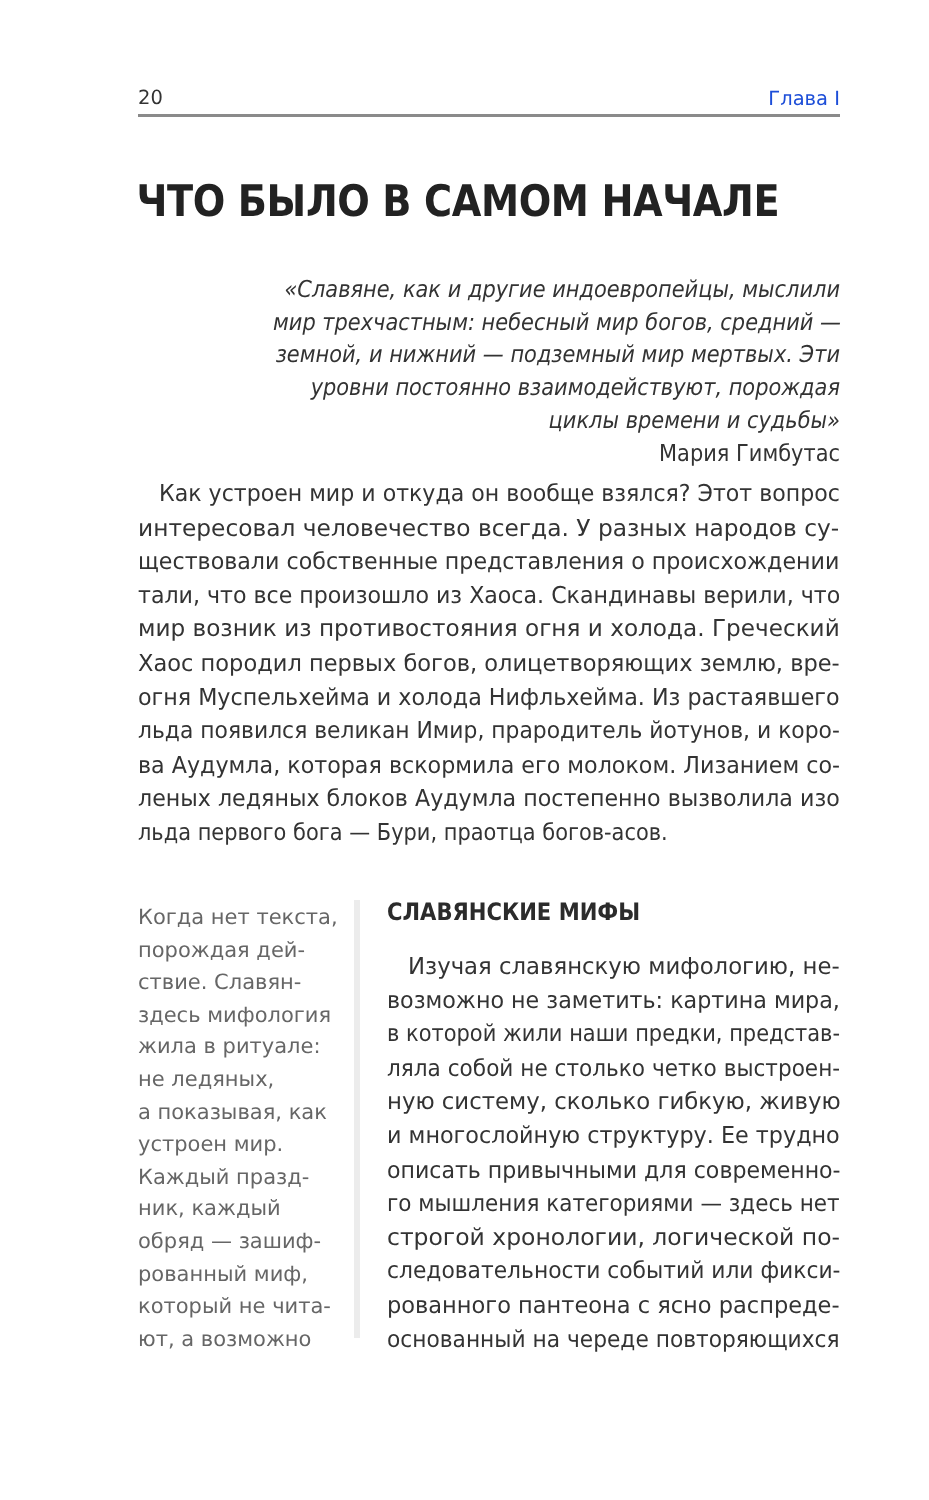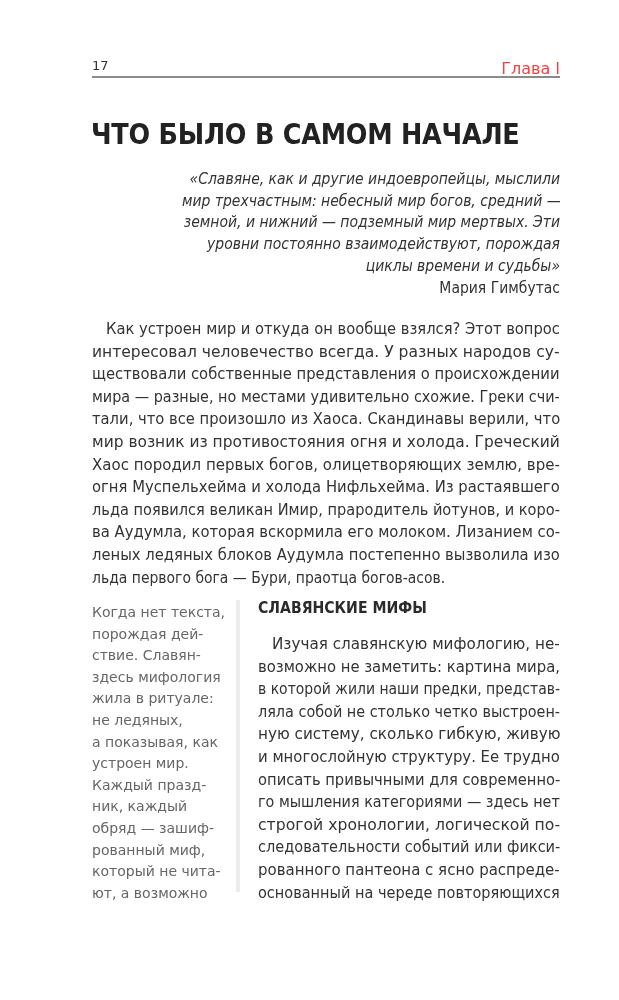--- a/index.html
+++ b/index.html
@@ -1,25 +1,25 @@
 <!DOCTYPE html>
 <html><head>
 <meta charset="utf-8">
 <style>
   html, body { margin: 0; padding: 0; background: #ffffff; }
   body { width: 619px; height: 1000px; position: relative; overflow: hidden;
          font-family: "DejaVu Sans", sans-serif; color: #2b2b2b; }
   .running-head { position: absolute; left: 92px; top: 58px; width: 468px; height: 18px;
                   border-bottom: 2px solid #8a8a8a; }
   .page-num { position: absolute; left: 0; top: 0; font-size: 13px; color: #333; }
-  .chapter { position: absolute; right: 0; top: 1px; font-size: 16px; color: #ef4444; }
+  .chapter { position: absolute; right: 0; top: 1px; font-size: 13px; color: #1d4ed8; }
   .title { position: absolute; left: 91px; top: 117px; font-size: 29px; font-weight: bold;
            color: #222; letter-spacing: -0.3px; white-space: nowrap;
            font-family: "DejaVu Sans", sans-serif; transform: scaleX(0.88); transform-origin: left; }
-  .epigraph { position: absolute; right: 59px; top: 169px; width: 420px; text-align: right; }
+  .epigraph { position: absolute; right: 59px; top: 183px; width: 420px; text-align: right; }
   .epigraph .line { display: block; font-style: italic; font-size: 15.5px; line-height: 21.7px;
                     color: #333; white-space: nowrap; transform: scaleX(0.9); transform-origin: right; }
   .epigraph .author { display: block; font-size: 15.5px; line-height: 21.7px; color: #333;
                       white-space: nowrap; transform: scaleX(0.9); transform-origin: right; }
   .body-text { position: absolute; left: 92px; top: 318px; width: 468px; }
   .body-text .line, .col-right .line { display: block; font-size: 15.5px; line-height: 22.6px;
         color: #333; white-space: nowrap; text-align: justify; text-align-last: justify; }
   .body-text .line.last, .col-right .line.last { text-align-last: left; }
   .fit { display: inline-block; transform-origin: left; }
   .col-left { position: absolute; left: 92px; top: 602px; width: 125px; }
@@ -28,40 +28,39 @@
   .divider { position: absolute; left: 236px; top: 600px; width: 4px; height: 292px;
              background: #ececec; }
   .col-right { position: absolute; left: 258px; top: 598px; width: 302px; }
   .subhead { font-size: 16px; font-weight: bold; color: #2b2b2b; line-height: 20px;
              white-space: nowrap; transform: scaleX(0.88); transform-origin: left; margin-bottom: 15px; }
 </style>
 </head>
 <body>
 
 <div class="running-head">
-  <span class="page-num">17</span>
+  <span class="page-num">20</span>
   <span class="chapter">Глава I</span>
 </div>
 
 <div class="title">ЧТО БЫЛО В САМОМ НАЧАЛЕ</div>
 
 <div class="epigraph">
   <span class="line">«Славяне, как и другие индоевропейцы, мыслили</span>
   <span class="line">мир трехчастным: небесный мир богов, средний —</span>
   <span class="line">земной, и нижний — подземный мир мертвых. Эти</span>
   <span class="line">уровни постоянно взаимодействуют, порождая</span>
   <span class="line">циклы времени и судьбы»</span>
   <span class="author">Мария Гимбутас</span>
 </div>
 
 <div class="body-text">
   <span class="line" style="padding-left:14px"><span class="fit" style="transform: scaleX(0.949791);">Как устроен мир и откуда он вообще взялся? Этот вопрос</span></span>
   <span class="line"><span class="fit" style="transform: scaleX(1.00214);">интересовал человечество всегда. У разных народов су-</span></span>
   <span class="line"><span class="fit" style="transform: scaleX(0.953157);">ществовали собственные представления о происхождении</span></span>
-  <span class="line"><span class="fit" style="transform: scaleX(0.928571);">мира — разные, но местами удивительно схожие. Греки счи-</span></span>
   <span class="line"><span class="fit" style="transform: scaleX(0.95122);">тали, что все произошло из Хаоса. Скандинавы верили, что</span></span>
   <span class="line"><span class="fit" style="transform: scaleX(0.995745);">мир возник из противостояния огня и холода. Греческий</span></span>
   <span class="line"><span class="fit" style="transform: scaleX(0.968944);">Хаос породил первых богов, олицетворяющих землю, вре-</span></span>
   <span class="line"><span class="fit" style="transform: scaleX(0.955102);">огня Муспельхейма и холода Нифльхейма. Из растаявшего</span></span>
   <span class="line"><span class="fit" style="transform: scaleX(0.939759);">льда появился великан Имир, прародитель йотунов, и коро-</span></span>
   <span class="line"><span class="fit" style="transform: scaleX(0.955102);">ва Аудумла, которая вскормила его молоком. Лизанием со-</span></span>
   <span class="line"><span class="fit" style="transform: scaleX(0.953157);">леных ледяных блоков Аудумла постепенно вызволила изо</span></span>
   <span class="line last"><span class="fit" style="transform: scaleX(0.9);">льда первого бога — Бури, праотца богов-асов.</span></span>
 </div>
 

